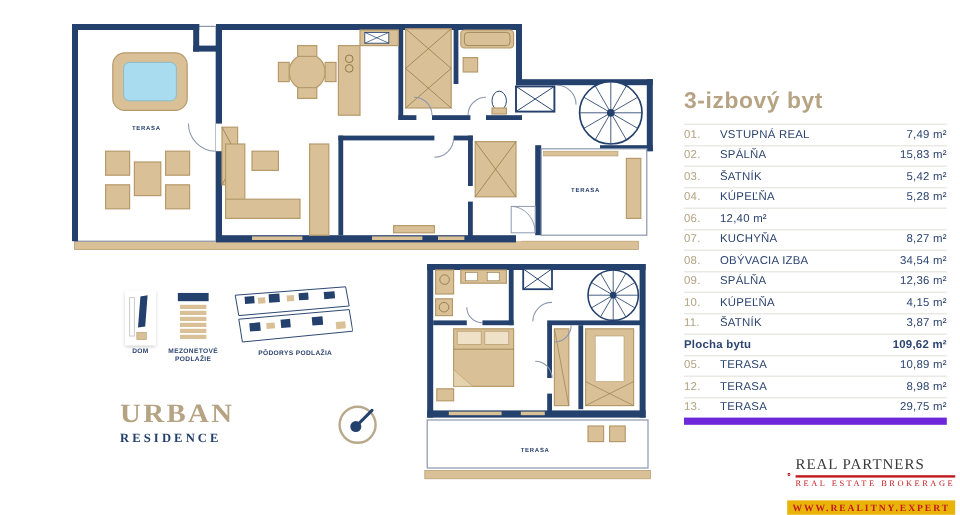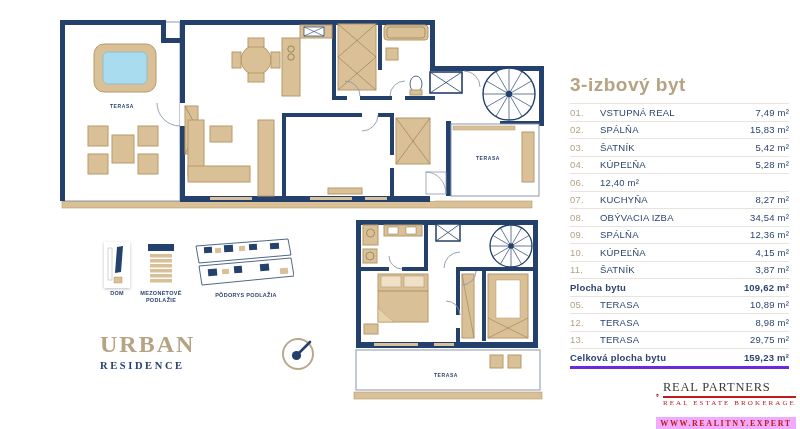--- a/index.html
+++ b/index.html
@@ -9,21 +9,21 @@
   }
   .abs{position:absolute;}
 
   
   .panel-title{
     position:absolute;left:570px;top:60px;
     font-size:19px;font-weight:700;color:#b5a383;letter-spacing:.5px;margin-top:14px;
   }
   .rows{
     position:absolute;left:570px;top:103px;width:219px;
-    border-bottom:3px solid #6d28d9;
+    border-bottom:6px solid #6d28d9;
   }
   .row{
     display:flex;align-items:center;height:16.5px;
     border-top:1px solid #e7e4de;
     font-size:9.5px;color:#2c4470;letter-spacing:.2px;
   }
   .row .num{width:30px;color:#b5a383;}
   .row .lbl{flex:1;}
   .row .val{text-align:right;white-space:nowrap;}
   .row.total{font-weight:700;}
@@ -48,21 +48,21 @@
   .urban .u2{
     font-size:10.5px;font-weight:700;color:#24406c;letter-spacing:2.6px;margin-top:2px;
   }
   .reb{position:absolute;left:656px;top:376px;width:140px;font-family:"Liberation Serif",serif;}
   .reb-row{display:flex;align-items:flex-start;}
   .reb-txt{margin-left:4px;padding-top:4px;flex:1;}
   .reb-name{font-size:12.5px;color:#3a3a3a;letter-spacing:.8px;white-space:nowrap;}
   .reb-rule{height:2px;background:#c0191f;margin:1px 0 1px 0;}
   .reb-tag{font-size:7px;color:#c0191f;letter-spacing:2.1px;white-space:nowrap;}
   .reb-bar{
-    margin-top:2px;height:13px;background:#f0abfc;display:flex;align-items:center;justify-content:center;
+    margin-top:2px;height:13px;background:#eab308;display:flex;align-items:center;justify-content:center;
     font-size:8px;color:#c0191f;letter-spacing:1.6px;font-weight:700;
   }
 
   svg text{font-family:"Liberation Sans",sans-serif;}
 </style>
 </head>
 <body>
 
 <svg class="abs" style="left:60px;top:8px" width="488" height="202" viewBox="0 0 488 202">
 
@@ -441,25 +441,20 @@
   <div class="row">
     <span class="num">12.</span>
     <span class="lbl">TERASA</span>
     <span class="val">8,98 m²</span>
   </div>
   <div class="row">
     <span class="num">13.</span>
     <span class="lbl">TERASA</span>
     <span class="val">29,75 m²</span>
   </div>
-  <div class="row total">
-
-    <span class="lbl">Celková plocha bytu</span>
-    <span class="val">159,23 m²</span>
-  </div>
 </div>
 
 <div class="reb">
   <div class="reb-row">
     <svg width="37" height="39" viewBox="0 0 37 39">
       <path d="M18.5,1 C28,1 35.5,6.5 34.5,16 C33.3,27 26.5,34.8 18.5,38 C9.5,34.5 3.2,27 2.2,15.5 C1.4,6 9,1 18.5,1 Z" fill="#c0191f"></path>
       <text x="18.5" y="23.5" text-anchor="middle" font-size="12.5" font-style="italic" font-weight="700" font-family="Liberation Serif, serif" fill="#ffffff">REB</text>
     </svg>
     <div class="reb-txt">
       <div class="reb-name">REAL PARTNERS</div>

